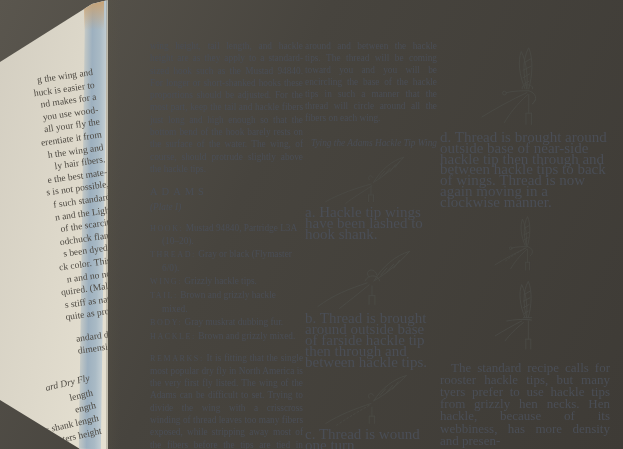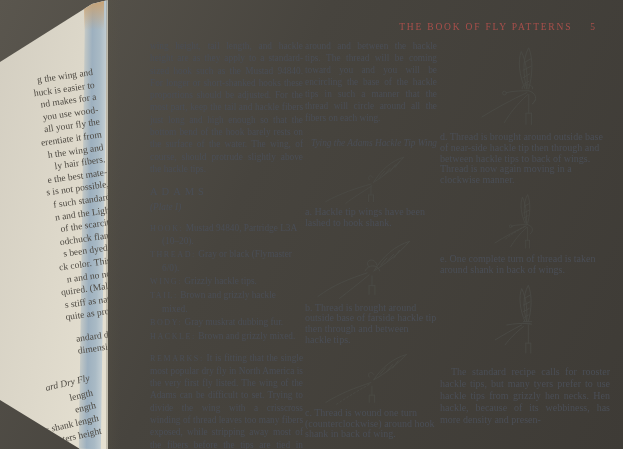--- a/index.html
+++ b/index.html
@@ -42,21 +42,21 @@
   .col3{left:334px;width:170px;font-size:8.8px;line-height:11px;}
   .just{text-align:justify;margin:0;}
   .adams-title{margin-top:11px;font-size:10.5px;letter-spacing:4px;}
   .plate{font-style:italic;margin-top:2px;margin-bottom:9px;}
   .recipe{margin-top:2px;}
   .recipe-item{padding-left:12px;text-indent:-12px;margin:0 0 1px 0;}
   .rlabel{font-size:8px;letter-spacing:1.6px;}
   .remarks{margin-top:8px;}
   .ital-head{font-style:italic;margin:13px 0 4px 6px;}
   .illus{display:block;margin:4px auto 2px auto;}
-  .caption{text-align:left;font-size:10px;line-height:10.8px;margin:2px 0 4px 0;}
+  .caption{text-align:left;font-size:15px;line-height:10.8px;margin:2px 0 4px 0;}
   .col3 .caption{margin:2px 0 6px 0;}
   .indent{text-indent:11px;}
   svg{overflow:visible;}
 </style>
 </head>
 <body>
 
 <div class="photo">
 
   <div class="left-wrap">
@@ -97,23 +97,20 @@
       <div class="frag">length</div>
       <div class="frag">ength</div>
       <div class="frag">rs shank length</div>
       <div class="frag">-quarters height</div>
     </div>
   </div>
 
   <div class="right-page">
     <div class="gutter-shade"></div>
 
-    <div class="running-head">
-      <span>THE BOOK OF FLY PATTERNS</span><span class="pgnum">5</span>
-    </div>
 
     <div class="col col1">
       <p class="just">wing height, tail length, and hackle height are as they apply to a standard-sized hook such as the Mustad 94840. For longer or short-shanked hooks these proportions should be adjusted. For the most part, keep the tail and hackle fibers just long and high enough so that the bottom bend of the hook barely rests on the surface of the water. The wing, of course, should protrude slightly above the hackle tips.</p>
       <div class="adams-title">ADAMS</div>
       <div class="plate">(Plate I)</div>
       <div class="recipe">
         <div class="recipe-item"><span class="rlabel">HOOK:</span> <span>Mustad 94840, Partridge L3A (10–20).</span></div>
         <div class="recipe-item"><span class="rlabel">THREAD:</span> <span>Gray or black (Flymaster 6/0).</span></div>
         <div class="recipe-item"><span class="rlabel">WING:</span> <span>Grizzly hackle tips.</span></div>
         <div class="recipe-item"><span class="rlabel">TAIL:</span> <span>Brown and grizzly hackle mixed.</span></div>
@@ -220,21 +217,20 @@
           <path d="M64,50 C72,52 74,60 68,64"></path>
           <path d="M62,52 C45,60 30,68 14,78"></path>
             <path d="M63,54 C50,66 44,74 38,84"></path>
           <path d="M60,52 C48,60 40,64 30,72" stroke-dasharray="2.5 3"></path>
           <path d="M64,54 L64,74"></path>
             <path d="M61,74 L67,74"></path>
             <path d="M61,74 L61,86"></path>
             <path d="M67,74 L67,86"></path>
         </g>
       </svg>
-      <div class="caption">e. One complete turn of thread is taken around shank in back of wings.</div>
 
       <svg class="illus" width="112" height="76" viewBox="0 0 120 92">
         <g fill="none" stroke="#4a4a45" stroke-width="1.1" stroke-linecap="round">
           <path d="M62,48 C58,34 57,16 64,4 C69,16 68,34 64,48"></path>
           <path d="M60,48 C54,34 52,18 56,8 C62,20 63,36 62,48"></path>
           <path d="M59,20 L66,16"></path>
             <path d="M58,28 L66,24"></path>
             <path d="M58,36 L65,32"></path>
             <path d="M59,43 L64,40"></path>
           <path d="M38,52 C48,50 58,50 66,50"></path>
@@ -242,16 +238,16 @@
             <path d="M57,50 L68,51"></path>
           <path d="M56,52 C44,58 34,64 24,70"></path>
             <path d="M58,54 C48,62 42,68 36,76"></path>
           <path d="M64,52 L64,74"></path>
             <path d="M61,74 L67,74"></path>
             <path d="M61,74 L61,86"></path>
             <path d="M67,74 L67,86"></path>
         </g>
       </svg>
 
-      <p class="just indent" style="font-size:10px;line-height:12.2px;margin-top:8px;">The standard recipe calls for rooster hackle tips, but many tyers prefer to use hackle tips from grizzly hen necks. Hen hackle, because of its webbiness, has more density and presen-</p>
+      <p class="just indent" style="font-size:13px;line-height:12.2px;margin-top:8px;">The standard recipe calls for rooster hackle tips, but many tyers prefer to use hackle tips from grizzly hen necks. Hen hackle, because of its webbiness, has more density and presen-</p>
     </div>
   </div>
 </div>
 
 </body></html>

